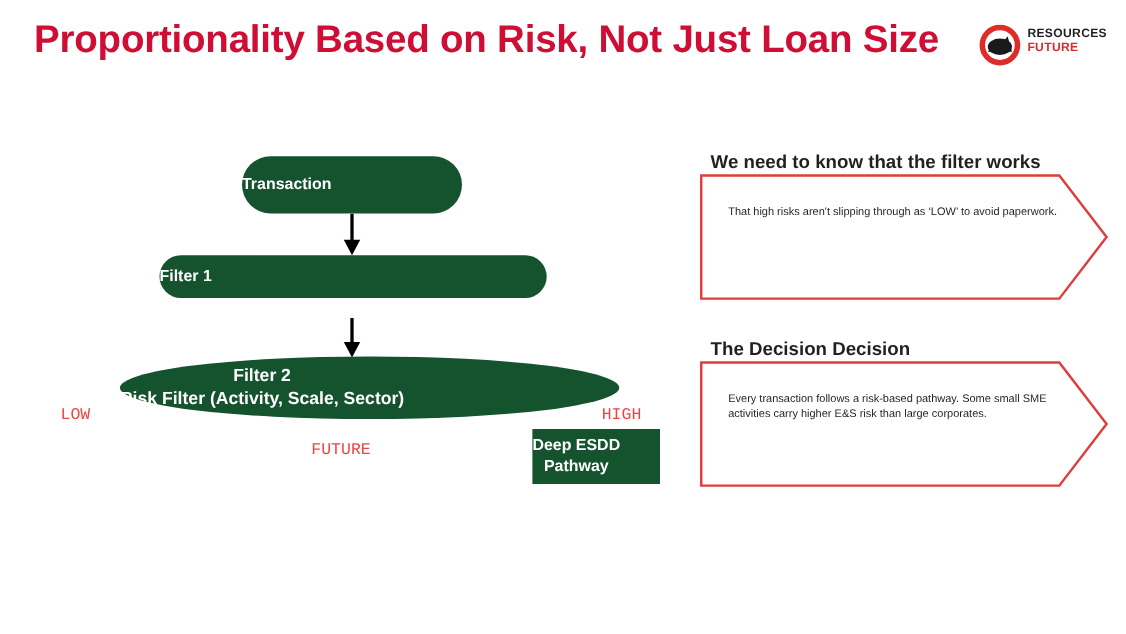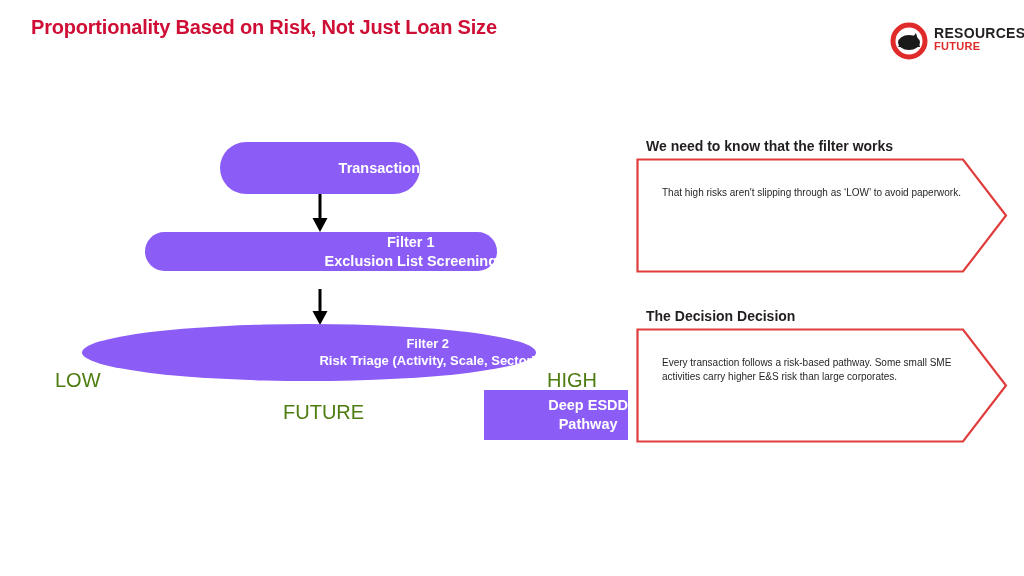--- a/index.html
+++ b/index.html
@@ -14,21 +14,21 @@
     overflow: hidden;
     font-family: "Liberation Sans", sans-serif;
     color: #231f20;
   }
 
   
   #slide-title {
     position: absolute;
     left: 31px;
     top: 16px;
-    font-size: 20px;
+    font-size: 35px;
     font-weight: bold;
     letter-spacing: -0.2px;
     color: #CE0E35;
     white-space: nowrap;
   }
 
   
   #brand-logo {
     position: absolute;
     left: 890px;
@@ -44,41 +44,41 @@
     height: 38px;
   }
   #brand-logo .logo-words {
     position: absolute;
     left: 44px;
     top: 4px;
     line-height: 1.05;
   }
   #brand-logo .logo-words .w1 {
     display: block;
-    font-size: 14px;
+    font-size: 11px;
     font-weight: bold;
     letter-spacing: 0.3px;
     color: #231f20;
   }
   #brand-logo .logo-words .w2 {
     display: block;
     font-size: 11px;
     font-weight: bold;
     letter-spacing: 0.3px;
     color: #E02B2B;
   }
 
   
   .node {
     position: absolute;
-    background: #8b5cf6;
+    background: #14532d;
     color: #ffffff;
     display: flex;
     align-items: center;
-    justify-content: flex-end;
+    justify-content: flex-start;
     text-align: center;
     font-weight: bold;
     line-height: 1.28;
   }
 
   #node-transaction {
     left: 220px;
     top: 142px;
     width: 200px;
     height: 52px;
@@ -89,64 +89,65 @@
   #node-filter1 {
     left: 145px;
     top: 232px;
     width: 352px;
     height: 39px;
     border-radius: 29px / 29px;
     font-size: 14.5px;
   }
 
   #node-filter2 {
-    left: 82px;
+    left: 109px;
     top: 324px;
     width: 454px;
     height: 57px;
     border-radius: 50%;
-    font-size: 13px;
+    font-size: 16px;
   }
 
   #node-esdd {
     left: 484px;
     top: 390px;
-    width: 144px;
+    width: 116px;
     height: 50px;
     border-radius: 0;
     font-size: 14.5px;
   }
 
   
   .connector {
     position: absolute;
   }
 
   
   .risk-label {
     position: absolute;
-    font-size: 20px;
+    font-size: 15px;
     font-weight: normal;
-    color: #4d7c0f;
+    color: #ef4444;
     white-space: nowrap;
+    font-family: Liberation Mono, monospace;
   }
   #label-low    { left: 55px;  top: 369px; }
   #label-medium { left: 283px; top: 401px; }
   #label-high   { left: 547px; top: 369px; text-align: center; }
 
   
   .callout {
     position: absolute;
     width: 372px;
   }
   .callout .callout-heading {
     position: absolute;
     left: 10px;
     top: 0;
-    font-size: 14px;
+    font-size: 17px;
     font-weight: bold;
     color: #231f20;
     white-space: nowrap;
   }
   .callout .callout-shape {
     position: absolute;
     left: 0;
     top: 20px;
     width: 372px;
     height: 115px;
@@ -192,35 +193,34 @@
 <span class="connector" style="left:307px; top:194px;">
   <svg width="26" height="40" viewBox="0 0 26 40" aria-hidden="true">
     <line x1="13" y1="0" x2="13" y2="26" stroke="#000000" stroke-width="3"></line>
     <path d="M13 38 L5.5 24 L20.5 24 Z" fill="#000000"></path>
   </svg>
 </span>
 
 <div class="node" id="node-filter1">
   <span>
     <span>Filter 1</span><br>
-    <span>Exclusion List Screening</span>
   </span>
 </div>
 
 <span class="connector" style="left:307px; top:289px;">
   <svg width="26" height="38" viewBox="0 0 26 38" aria-hidden="true">
     <line x1="13" y1="0" x2="13" y2="24" stroke="#000000" stroke-width="3"></line>
     <path d="M13 36 L5.5 22 L20.5 22 Z" fill="#000000"></path>
   </svg>
 </span>
 
 <div class="node" id="node-filter2">
   <span>
     <span>Filter 2</span><br>
-    <span>Risk Triage (Activity, Scale, Sector)</span>
+    <span>Risk Filter (Activity, Scale, Sector)</span>
   </span>
 </div>
 
 <div class="node" id="node-esdd">
   <span>
     <span>Deep ESDD</span><br>
     <span>Pathway</span>
   </span>
 </div>
 

